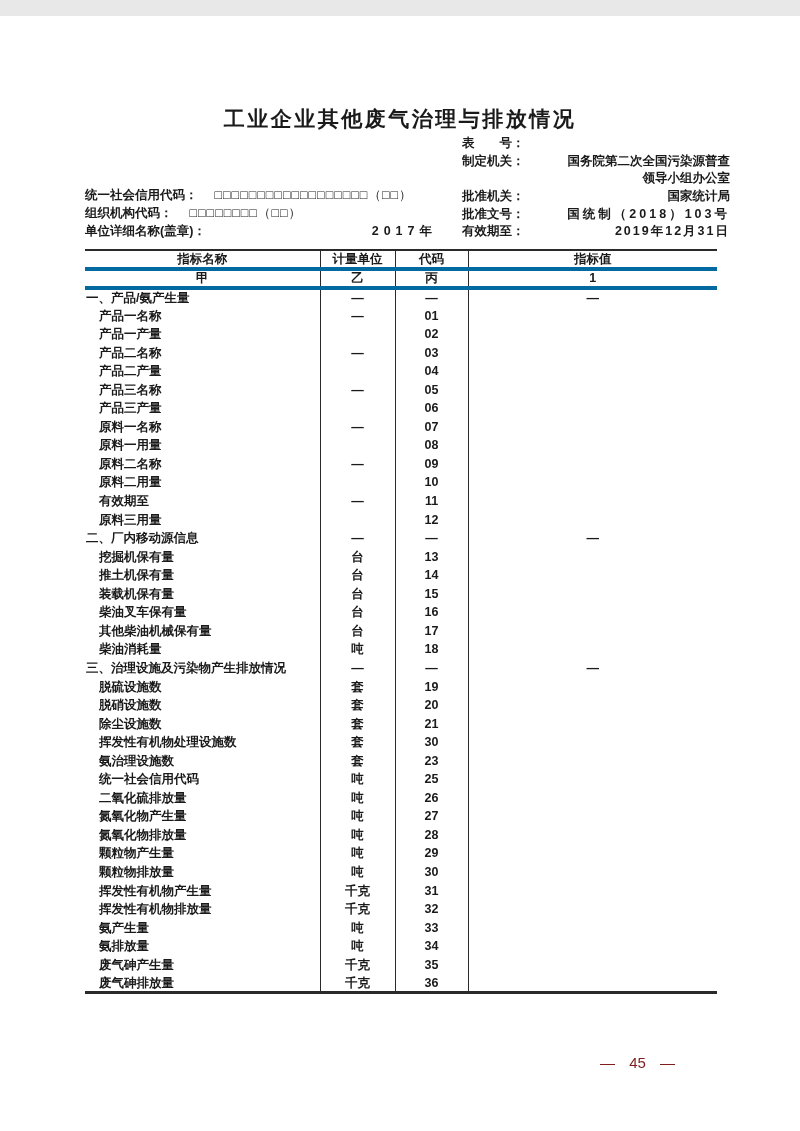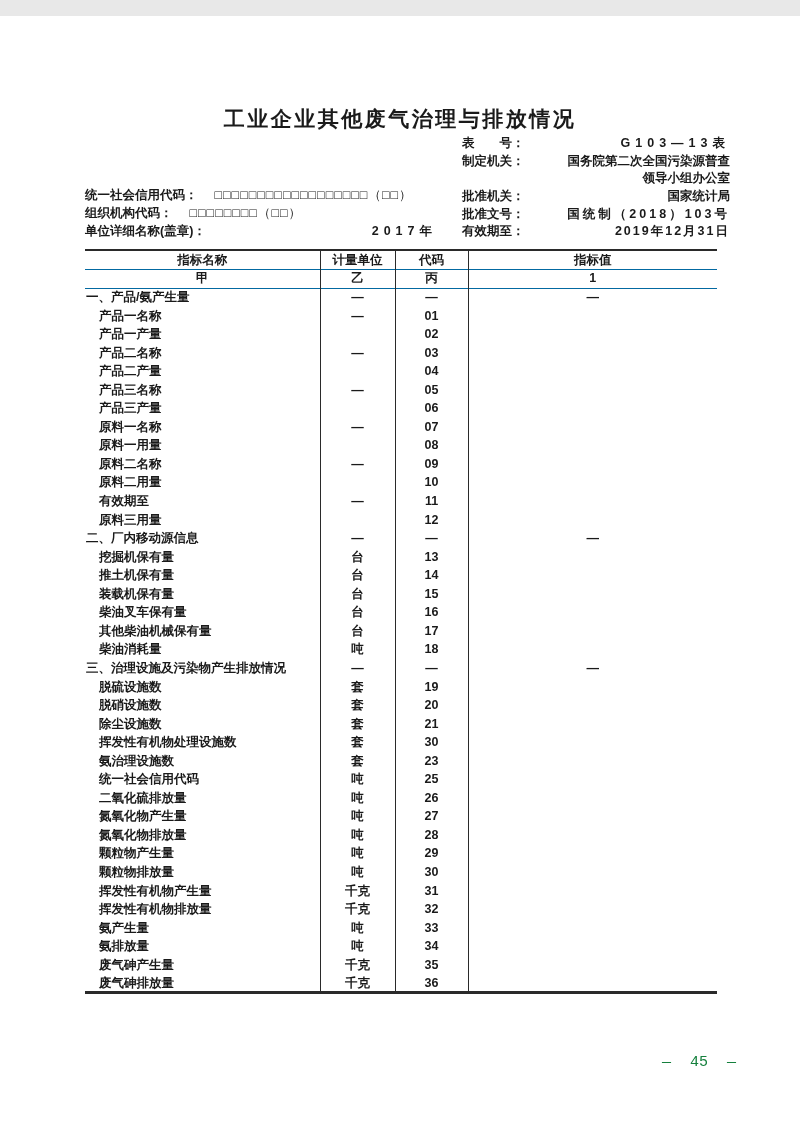--- a/index.html
+++ b/index.html
@@ -21,43 +21,42 @@
   .meta-left .meta-row{height:18.2px;line-height:18.2px;gap:17px;}
   .boxes{letter-spacing:1px;font-weight:500;}
   .unit-row{display:flex;justify-content:space-between;}
   
   table.indicators{position:absolute;left:85px;top:233px;width:632px;
         border-collapse:collapse;table-layout:fixed;
         font-size:12.5px;font-weight:600;color:#1a1a1a;
         border-top:2px solid #2a2a2a;border-bottom:3px solid #2a2a2a;}
   table.indicators th,table.indicators td{padding:0;line-height:1;text-align:center;
         overflow:hidden;white-space:nowrap;}
-  table.indicators thead tr{height:19px;border-bottom:1px solid #0369a1;}
+  table.indicators thead tr{height:19px;border-bottom:4px solid #0369a1;}
   table.indicators thead th{font-weight:600;}
   table.indicators tbody tr{height:18.55px;}
   table.indicators th:nth-child(-n+3),table.indicators td:nth-child(-n+3){border-right:1px solid #2a2a2a;}
   table.indicators tbody td:first-child{text-align:left;padding-left:14px;}
   table.indicators tbody tr.section td:first-child{padding-left:1px;}
   .col1{width:235px;}.col2{width:75px;}.col3{width:73px;}.col4{width:249px;}
   
-  .page-num{position:absolute;top:1038px;left:600px;width:136px;text-align:right;
-        font-family:Liberation Mono, monospace;
-        font-size:15px;word-spacing:10px;color:#15803d;}
+  .page-num{position:absolute;top:1038px;left:600px;width:136px;text-align:left;
+        font-family:Liberation Sans, sans-serif;
+        font-size:15px;word-spacing:10px;color:#7f1d1d;}
 </style>
 </head>
 <body>
 
 <div class="page">
 
   <div class="title">工业企业其他废气治理与排放情况</div>
 
   <div class="meta-right">
     <div class="meta-row">
       <span class="meta-label">表　　号：</span>
-      <span class="meta-value sp5">G103—13表</span>
     </div>
     <div class="meta-row">
       <span class="meta-label">制定机关：</span>
       <span class="meta-value">国务院第二次全国污染源普查</span>
     </div>
     <div class="meta-row">
       <span class="meta-value">领导小组办公室</span>
     </div>
     <div class="meta-row">
       <span class="meta-label">批准机关：</span>

